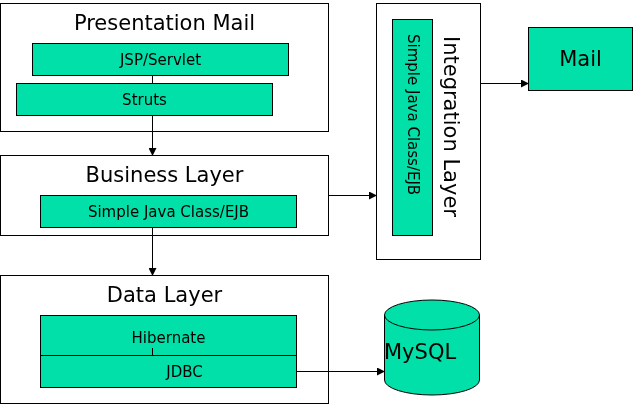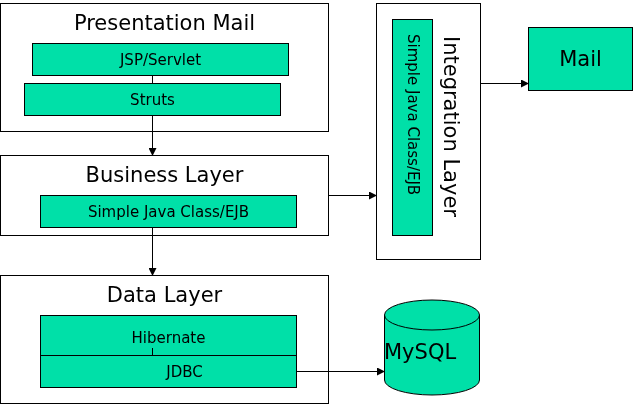--- a/index.html
+++ b/index.html
@@ -12,21 +12,21 @@
     svg.lines { position:absolute; left:0; top:0; }
     .vert { writing-mode:vertical-rl; }
   </style>
 </head>
 <body>
 
 <div class="box" style="left:0;top:3px;width:329px;height:129px;">
   <div class="layer-title" style="top:7px;">Presentation Mail</div>
 </div>
 <div class="green" style="left:32px;top:43px;width:257px;height:33px;">JSP/Servlet</div>
-<div class="green" style="left:24px;top:83px;width:257px;height:33px;">Struts</div>
+<div class="green" style="left:16px;top:83px;width:257px;height:33px;">Struts</div>
 
 <div class="box" style="left:0;top:155px;width:329px;height:81px;">
   <div class="layer-title" style="top:7px;">Business Layer</div>
 </div>
 <div class="green" style="left:40px;top:195px;width:257px;height:33px;">Simple Java Class/EJB</div>
 
 <div class="box" style="left:0;top:275px;width:329px;height:129px;">
   <div class="layer-title" style="top:7px;">Data Layer</div>
 </div>
 <div class="green" style="left:40px;top:315px;width:257px;height:45px;">Hibernate</div>

